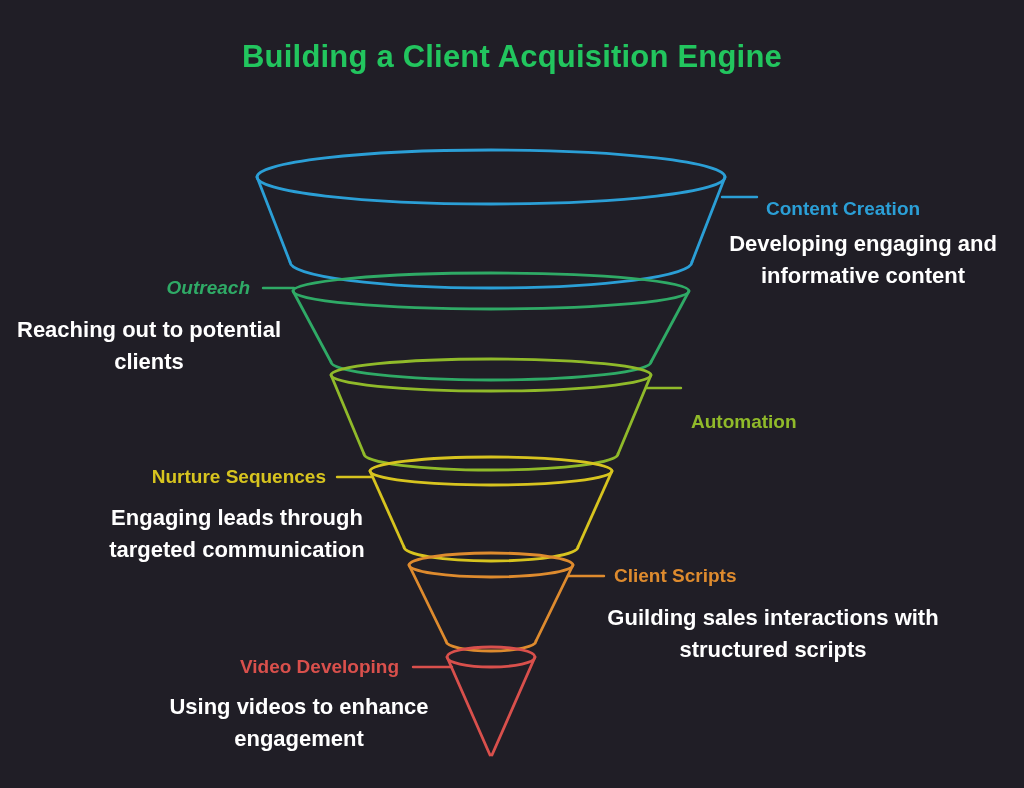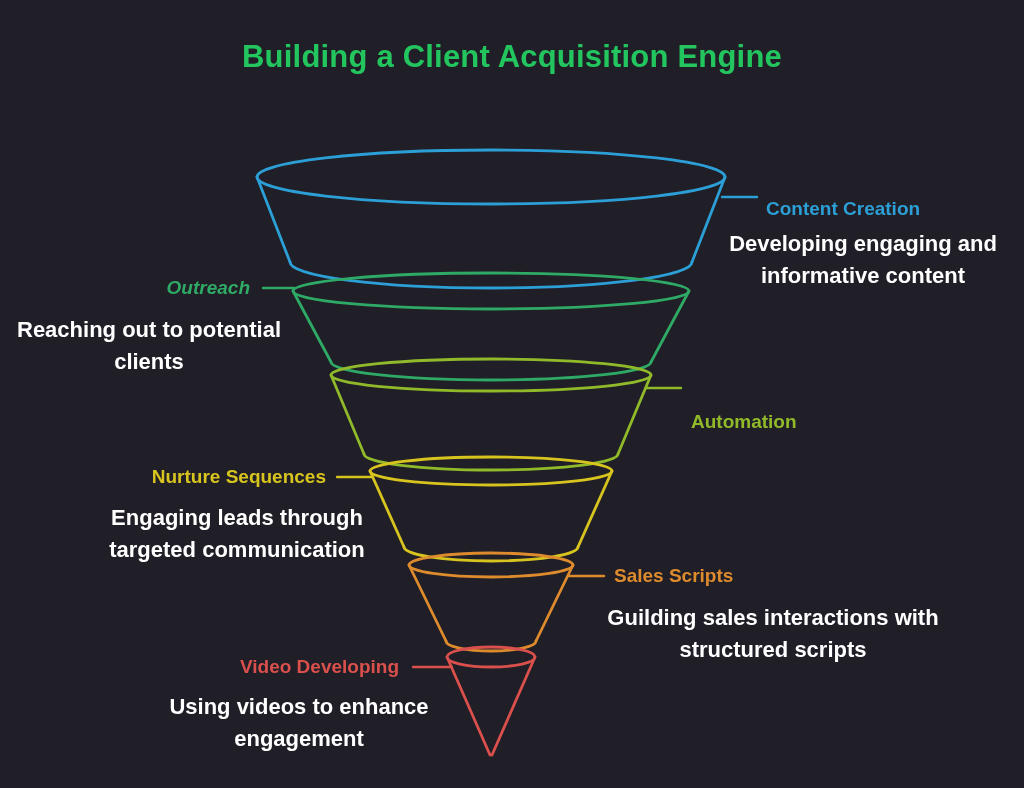--- a/index.html
+++ b/index.html
@@ -99,21 +99,21 @@
     <path class="conn s2" d="M646,388 L681,388"></path>
     <path class="conn s3" d="M337,477 L372,477"></path>
     <path class="conn s4" d="M568,576 L604,576"></path>
     <path class="conn s5" d="M413,667 L452,667"></path>
   </svg>
 
   <div class="stage-label" id="label-0">Content Creation</div>
   <div class="stage-label" id="label-1">Outreach</div>
   <div class="stage-label" id="label-2">Automation</div>
   <div class="stage-label" id="label-3">Nurture Sequences</div>
-  <div class="stage-label" id="label-4">Sales Scripts</div>
+  <div class="stage-label" id="label-4">Client Scripts</div>
   <div class="stage-label" id="label-5">Video Developing</div>
 
   <div class="stage-desc" id="desc-0">
     <div>Developing engaging and</div>
     <div>informative content</div>
   </div>
   <div class="stage-desc" id="desc-1">
     <div>Reaching out to potential</div>
     <div>clients</div>
   </div>

